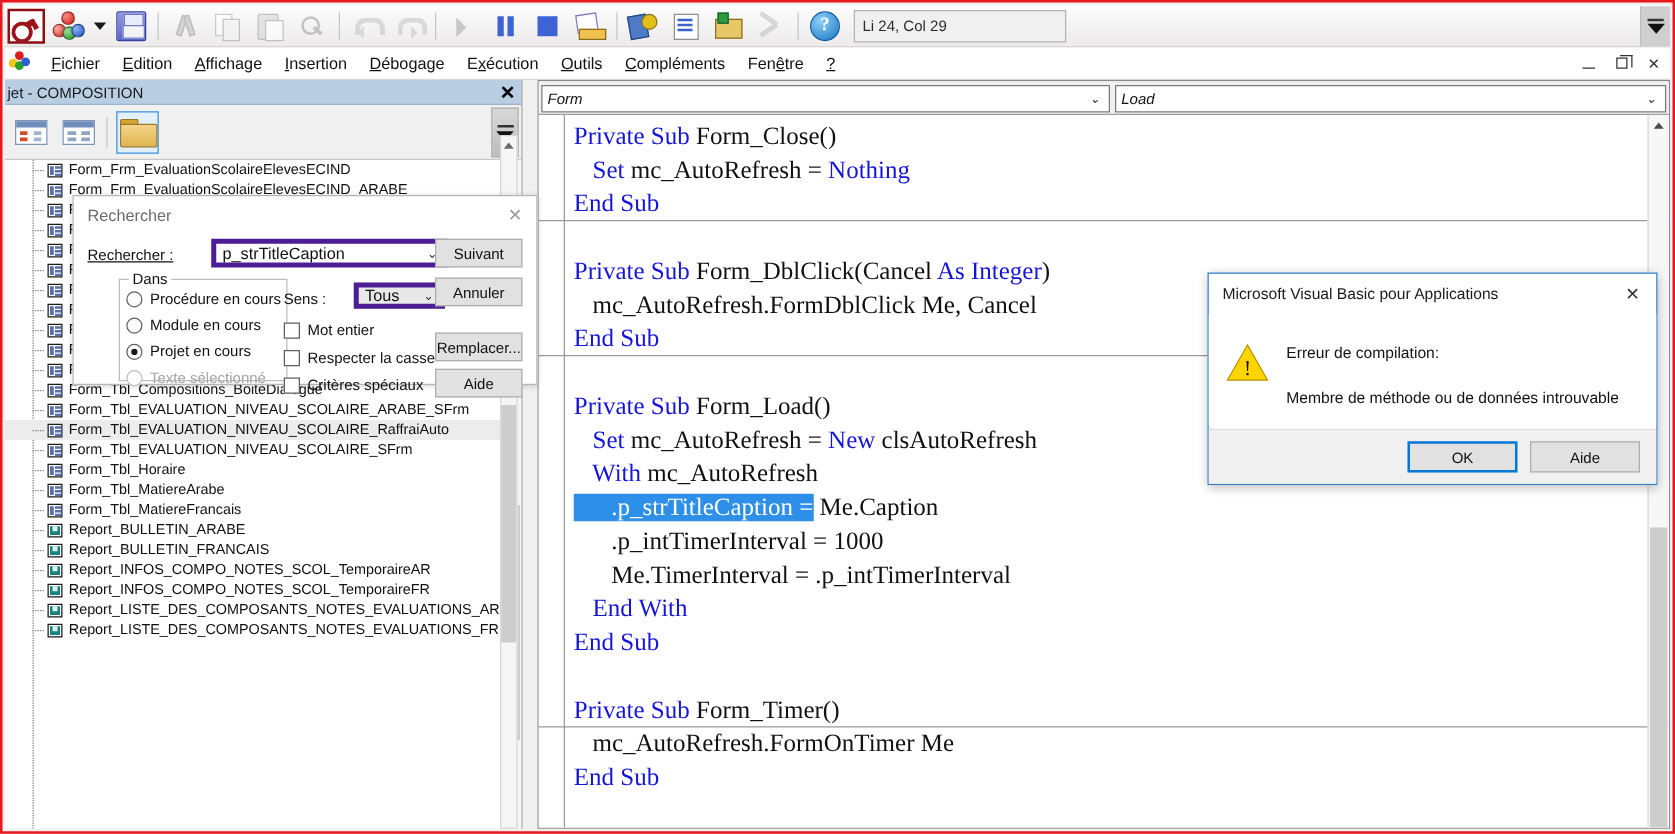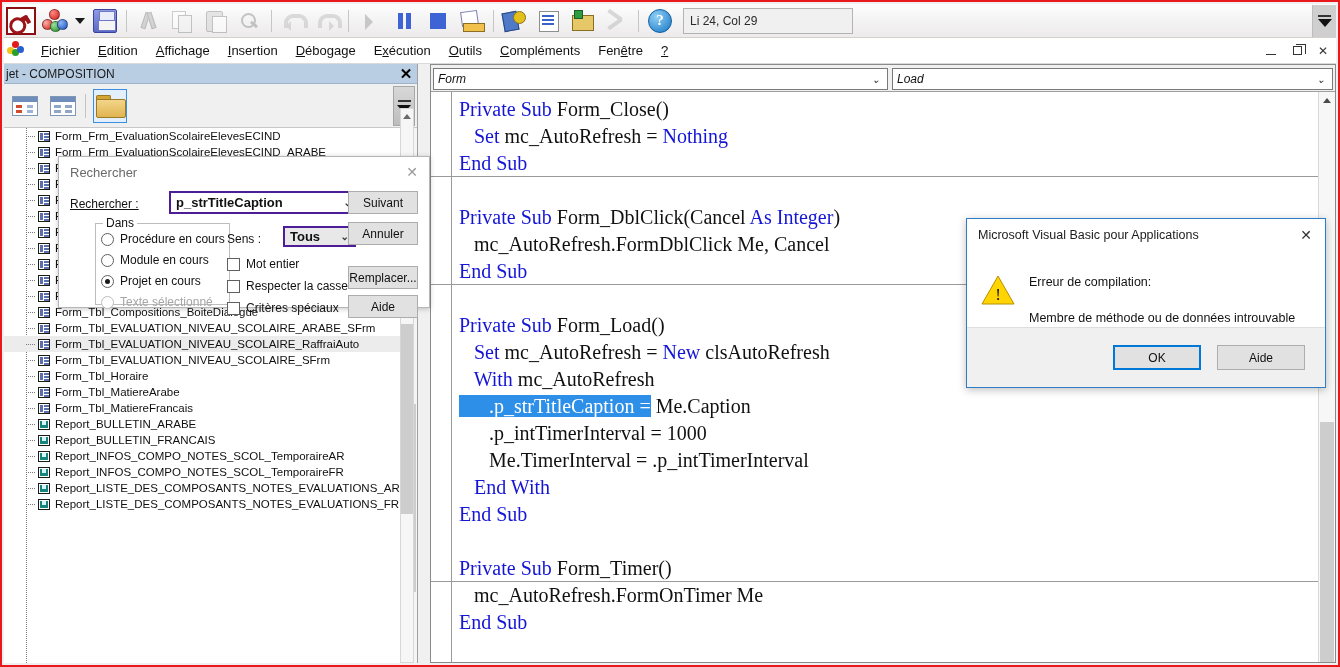--- a/index.html
+++ b/index.html
@@ -209,21 +209,21 @@
   
   #find-dlg{
     position:absolute;left:40px;top:154px;width:372px;height:152px;
     background:#fff;border:1px solid #b6b6b6;box-shadow:0 1px 5px rgba(0,0,0,.22);margin-left:16px;
   }
   #find-title{height:30px;display:flex;align-items:center;padding-left:11px;font-size:13px;color:#6a6a6a;}
   #find-close{margin-left:auto;width:34px;height:30px;display:flex;align-items:center;justify-content:center;color:#9a9a9a;font-size:14px;}
   #find-body{position:relative;height:138px;font-size:12px;color:#111;}
 
   .lbl{position:absolute;font-size:12px;color:#111;}
-  .dlg-combo{position:absolute;background:#fff;border:2px solid #4c1d95;display:flex;align-items:center;padding:0 5px;font-size:13px;font-weight:bold;}
+  .dlg-combo{position:absolute;background:#fff;border:4px solid #4c1d95;display:flex;align-items:center;padding:0 5px;font-size:13px;}
   .dlg-combo .cv{margin-left:auto;font-size:10px;color:#333;}
   .dlg-btn{position:absolute;background:#e1e1e1;border:1px solid #adadad;display:flex;align-items:center;justify-content:center;font-size:12px;color:#111;}
   .grp{position:absolute;border:1px solid #bdbdbd;}
   .grp-lbl{position:absolute;background:#fff;padding:0 3px;font-size:12px;}
   .radio{position:absolute;display:flex;align-items:center;gap:6px;font-size:12px;}
   .radio .dot{width:13px;height:13px;border:1px solid #5f5f5f;border-radius:50%;background:#fff;position:relative;flex:0 0 auto;}
   .radio.on .dot:after{content:"";position:absolute;left:3px;top:3px;width:5px;height:5px;border-radius:50%;background:#1a1a1a;}
   .radio.dis{color:#a6a6a6;} .radio.dis .dot{border-color:#bdbdbd;}
   .chk{position:absolute;display:flex;align-items:center;gap:6px;font-size:12px;}
   .chk .box{width:13px;height:13px;border:1px solid #5f5f5f;background:#fff;flex:0 0 auto;}
@@ -233,21 +233,21 @@
     position:absolute;left:940px;top:216px;width:360px;height:170px;
     background:#fff;border:1px solid #2f7dc4;box-shadow:0 2px 8px rgba(0,0,0,.25);margin-left:24px;
   }
   #msg-title{height:32px;display:flex;align-items:center;padding-left:11px;font-size:12.5px;color:#1b1b1b;}
   #msg-close{margin-left:auto;width:38px;height:32px;display:flex;align-items:center;justify-content:center;color:#333;font-size:14px;}
   #msg-body{height:90px;display:flex;padding:10px 16px 0 14px;gap:14px;background:#fff;}
   #warn-ico{width:34px;height:30px;position:relative;flex:0 0 auto;margin-top:14px;}
   #warn-ico svg{display:block;}
   #msg-lines{font-size:12.5px;color:#121212;line-height:19px;padding-top:12px;}
   #msg-lines .l2{margin-top:17px;}
-  #msg-foot{position:absolute;left:0;right:0;bottom:0;height:60px;background:#f0f0f0;border-top:1px solid #dedede;display:flex;align-items:center;justify-content:flex-end;gap:16px;padding-right:20px;}
+  #msg-foot{position:absolute;left:0;right:0;bottom:0;height:44px;background:#f0f0f0;border-top:1px solid #dedede;display:flex;align-items:center;justify-content:flex-end;gap:10px;padding-right:13px;}
   .mb-btn{width:88px;height:25px;background:#e1e1e1;border:1px solid #adadad;display:flex;align-items:center;justify-content:center;font-size:12px;color:#111;}
   .mb-btn.def{border:2px solid #0078d7;background:#e1e1e1;}
 </style>
 </head>
 <body>
 
 <div id="app">
 
   <div id="toolbar">
     <div class="tb-btn">

